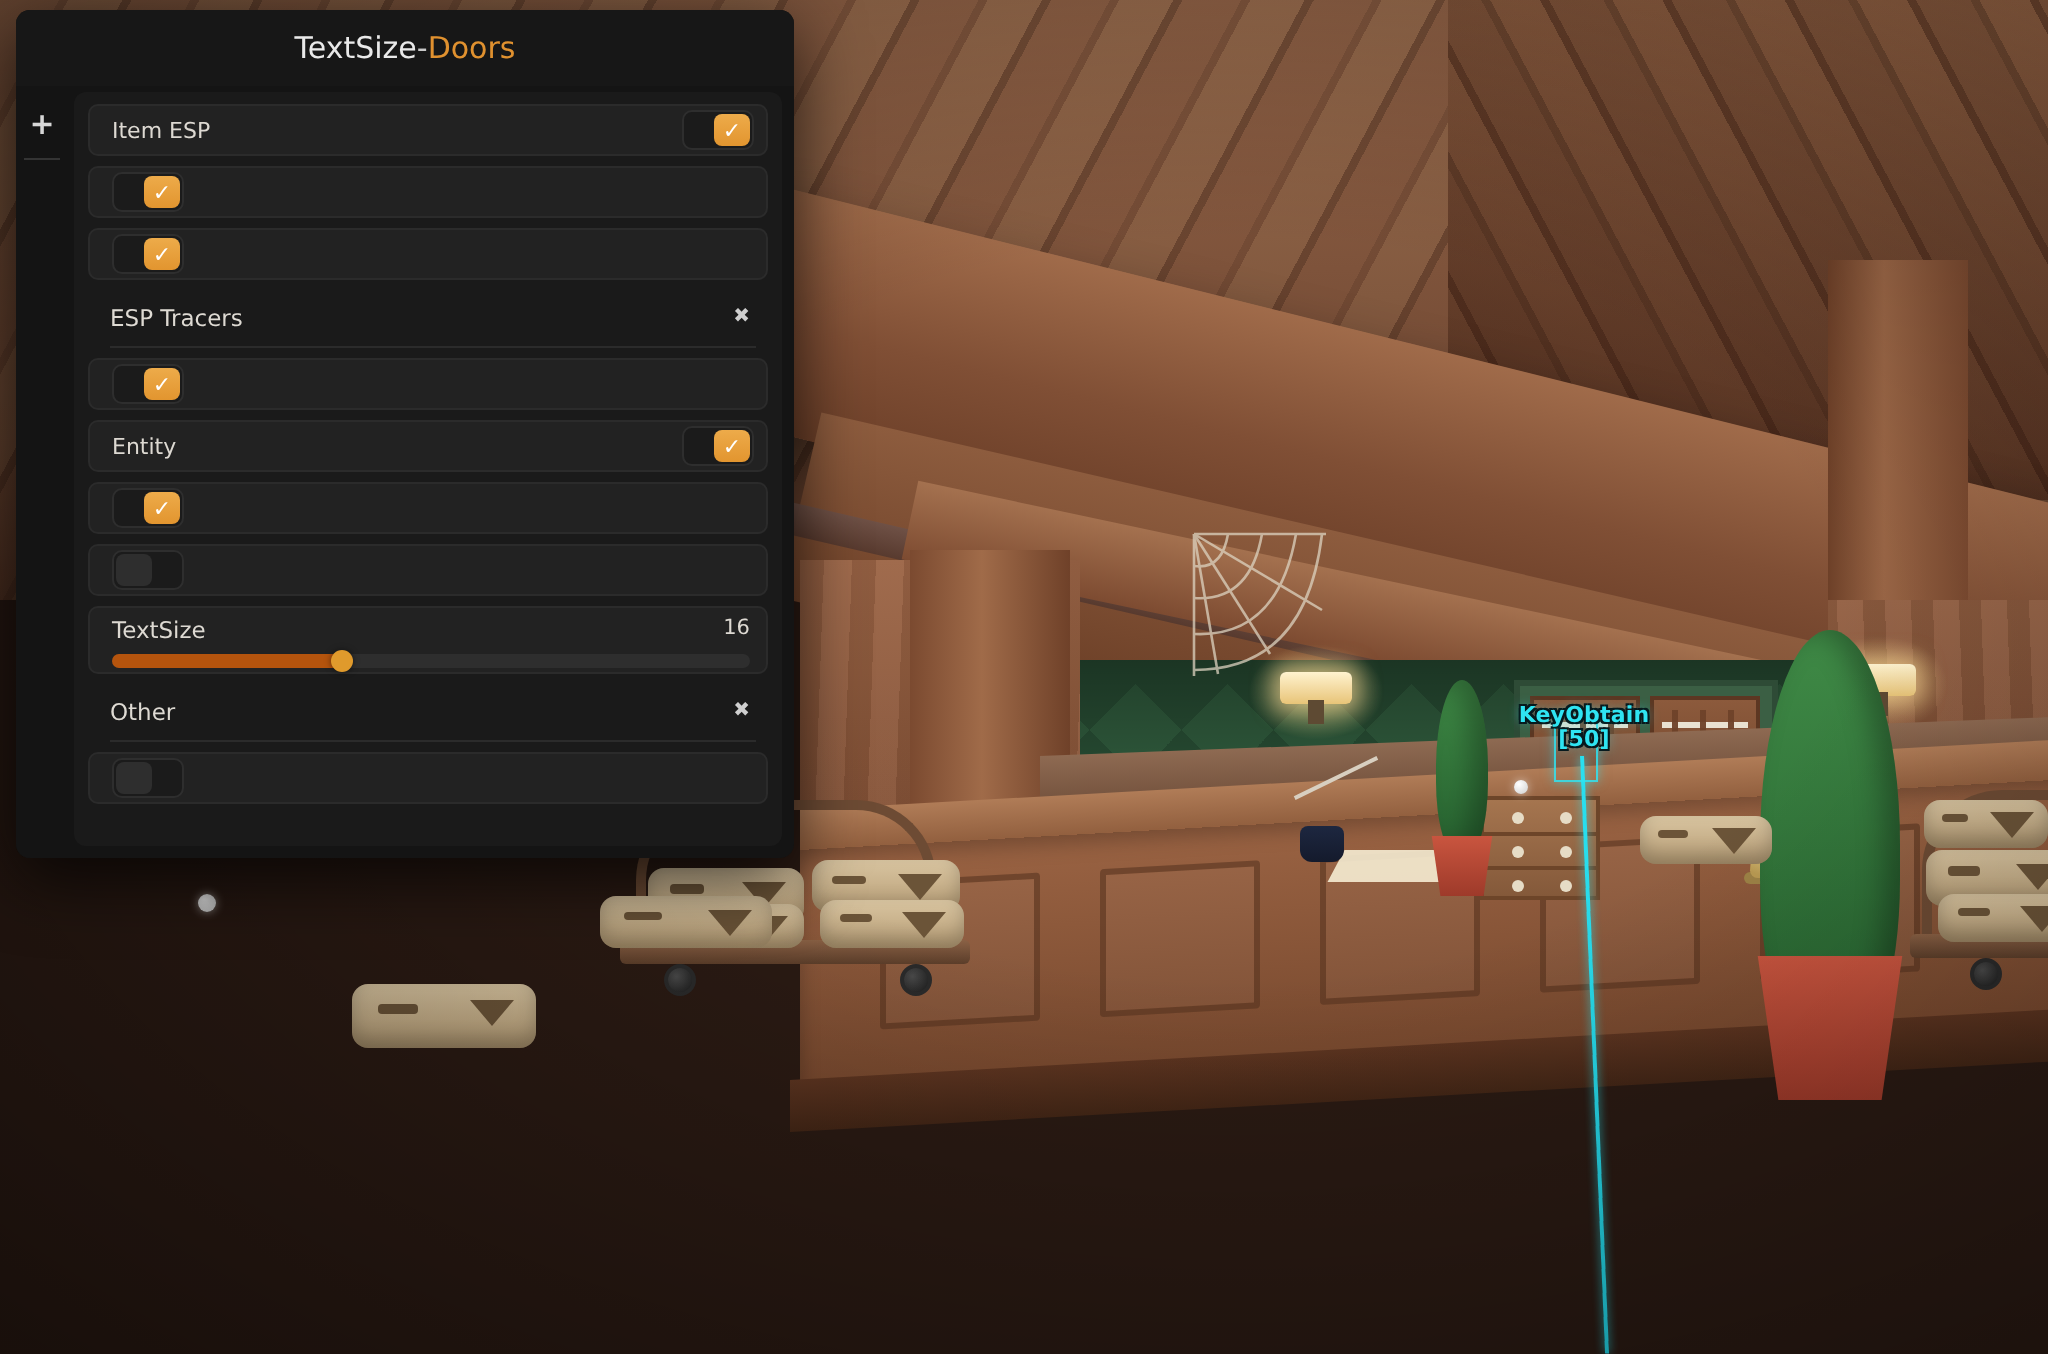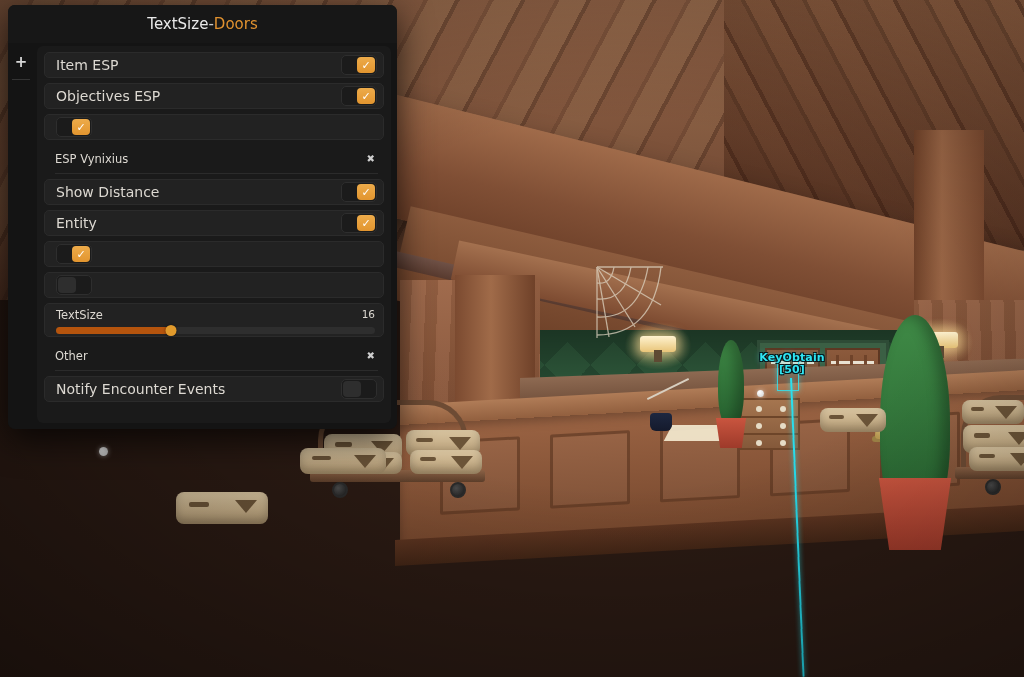--- a/index.html
+++ b/index.html
@@ -350,21 +350,21 @@
   .row {
     height:26px; flex:0 0 26px;
     background:#222222;
     border:1px solid #2b2b2b;
     border-radius:5px;
     display:flex; align-items:center;
     padding:0 6px 0 11px;
     position:relative;
   }
   .row .label {
-    color:#ddd9d2; font-size:14px; flex:1;
+    color:#ddd9d2; font-size:11px; flex:1;
     white-space:nowrap; overflow:hidden; text-overflow:ellipsis;
   }
 
   
   .toggle {
     width:36px; height:20px; border-radius:5px;
     background:#1b1b1b; border:1px solid #2e2e2e;
     position:relative; flex:0 0 36px;
   }
   .toggle .knob {
@@ -562,46 +562,44 @@
       <div class="row">
         <span class="label">Item ESP</span>
         <div class="toggle on">
           <div class="knob">
               <span class="check">✓</span>
             </div>
         </div>
       </div>
 
       <div class="row">
-        <span class="label">Objectives ESP</span>
         <div class="toggle on">
           <div class="knob">
               <span class="check">✓</span>
             </div>
         </div>
       </div>
 
       <div class="row">
         <div class="toggle on">
           <div class="knob">
               <span class="check">✓</span>
             </div>
         </div>
       </div>
 
       <div class="section">
         <div class="shead">
-          <span class="stitle">ESP Vynixius</span>
+          <span class="stitle">ESP Tracers</span>
           <span class="sclose">✖</span>
         </div>
         <div class="sdiv"></div>
       </div>
 
       <div class="row">
-        <span class="label">Show Distance</span>
         <div class="toggle on">
           <div class="knob">
               <span class="check">✓</span>
             </div>
         </div>
       </div>
 
       <div class="row">
         <span class="label">Entity</span>
         <div class="toggle on">
@@ -638,21 +636,20 @@
 
       <div class="section">
         <div class="shead">
           <span class="stitle">Other</span>
           <span class="sclose">✖</span>
         </div>
         <div class="sdiv"></div>
       </div>
 
       <div class="row">
-        <span class="label">Notify Encounter Events</span>
         <div class="toggle off">
           <div class="knob"></div>
         </div>
       </div>
 
     </div>
   </div>
 </div>
 
 </body></html>

